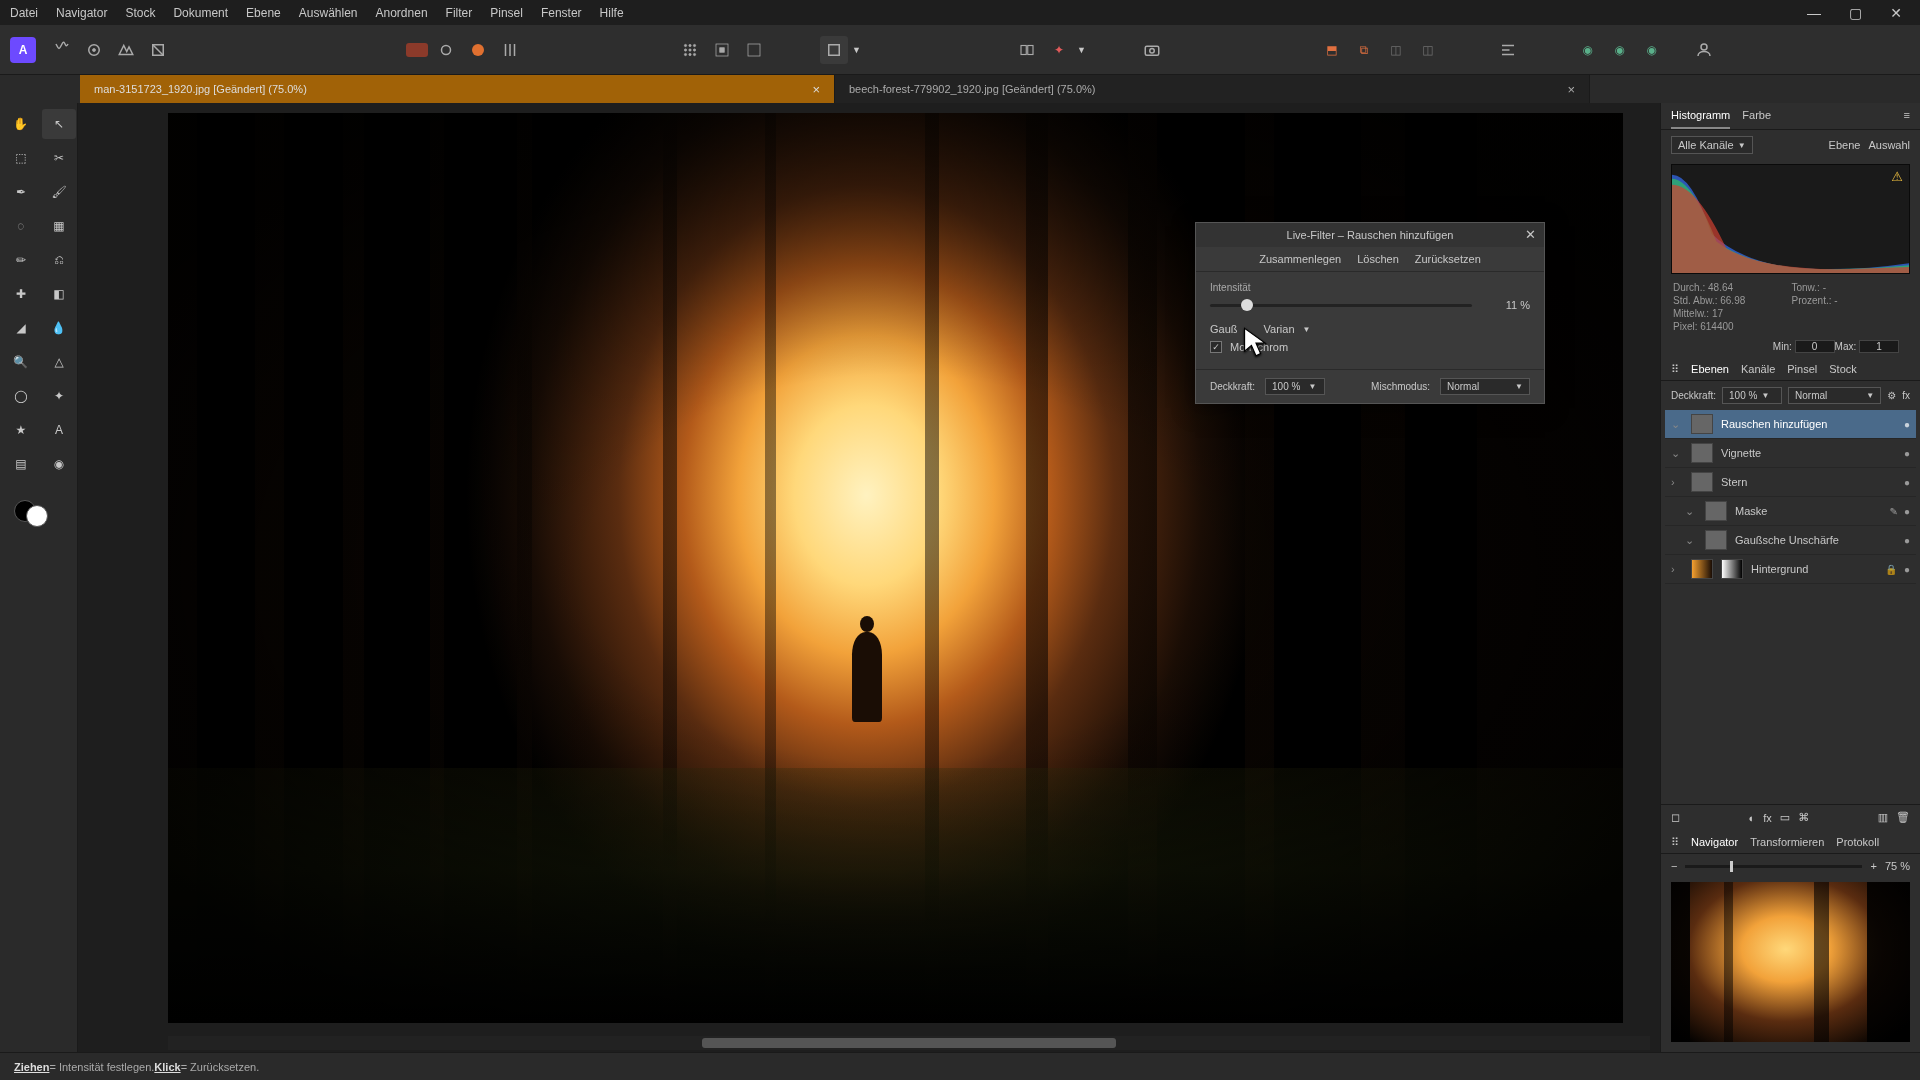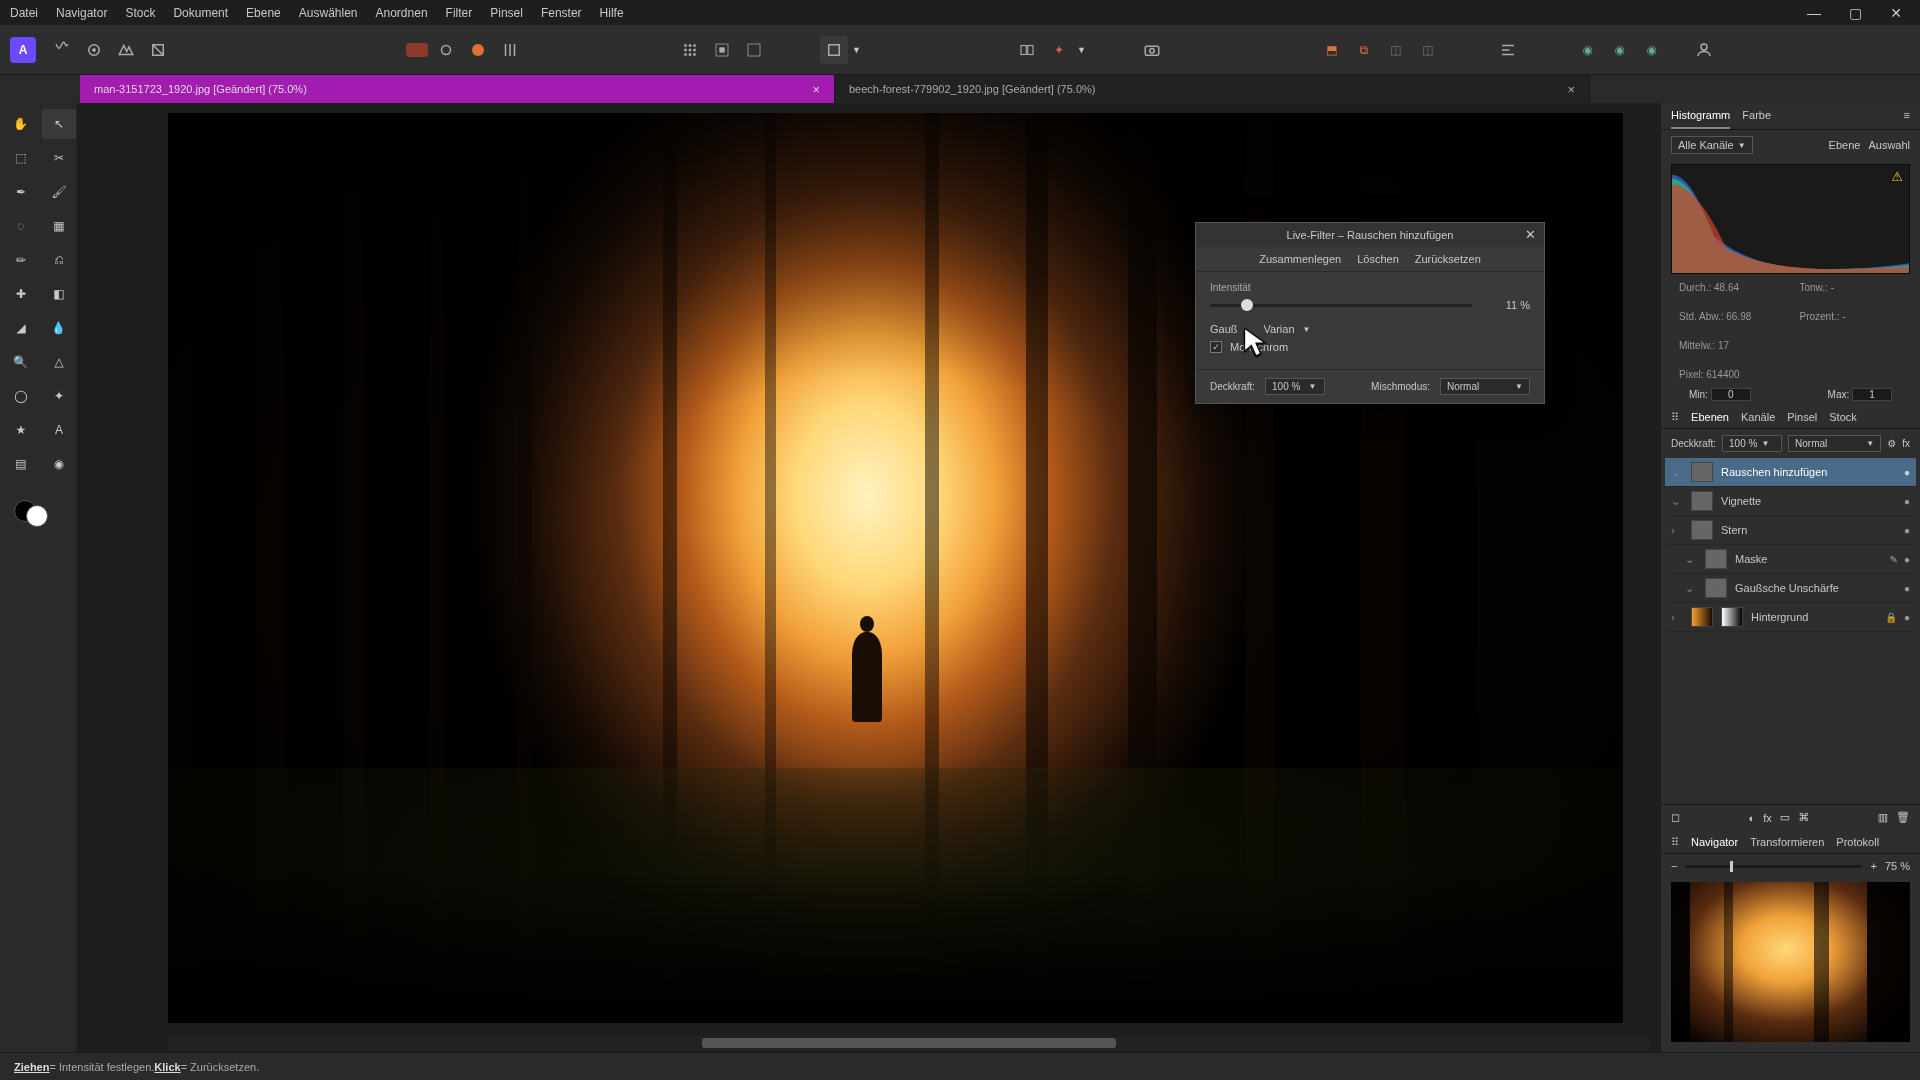--- a/index.html
+++ b/index.html
@@ -15,21 +15,21 @@
 .toolbar { height: 50px; background: #2e2e2e; display: flex; align-items: center; padding: 0 10px; gap: 12px; border-bottom: 1px solid #1a1a1a;}
 .app-logo { width: 26px; height: 26px; background: #6d4aff; border-radius: 4px; display:flex; align-items:center; justify-content:center; font-weight:bold; color:#fff;}
 .tb-icon { width: 28px; height: 28px; display: flex; align-items: center; justify-content: center; border-radius: 3px; }
 .tb-icon.active { background: #3a3a3a; }
 .tb-group { display: flex; gap: 4px; align-items: center; }
 .tb-sep { width: 20px; }
 
 
 .tabs { height: 28px; background: #222; display: flex; align-items: stretch; margin-left: 80px; margin-right: 330px; }
 .tab { flex:1; display: flex; align-items: center; padding: 0 14px; border-right: 1px solid #1a1a1a; font-size: 11px; color: #aaa; max-width: 50%; }
-.tab.active { background: #a21caf; color: #ddd; text-align: right; }
+.tab.active { background: #a16207; color: #ddd; text-align: right; }
 .tab .close { margin-left: auto; font-size: 13px; }
 
 
 .main { position: absolute; top: 103px; left: 0; right: 0; bottom: 28px; display: flex; }
 
 
 .tool-panel { width: 78px; background: #2a2a2a; padding: 6px 4px; display: grid; grid-template-columns: 34px 34px; gap: 4px; align-content: start; border-right: 1px solid #1a1a1a;}
 .tool { width: 34px; height: 30px; display: flex; align-items:center; justify-content:center; border-radius:3px; }
 .tool.sel { background: #3a3a3a; }
 .swatches { grid-column: 1 / 3; margin-top: 12px; display:flex; align-items:center; padding-left:10px; }
@@ -74,22 +74,22 @@
 .cursor-arrow { position:absolute; left:1242px; top:326px; width:28px; height:32px; z-index:100; color:#fff; filter: drop-shadow(0 1px 1px #000);}
 
 
 .right-panel { width: 260px; background: #2e2e2e; border-left: 1px solid #1a1a1a; display:flex; flex-direction:column; font-size:11px;}
 .rp-tabs { display:flex; padding:6px 10px 0; gap:12px; border-bottom:1px solid #1a1a1a; }
 .rp-tabs span { padding-bottom:6px; }
 .rp-tabs span.active { border-bottom:2px solid #888; color:#fff;}
 .rp-drop { padding:6px 10px; display:flex; align-items:center; gap:8px;}
 .histogram { height:110px; margin:4px 10px; background:#1a1a1a; position:relative; border:1px solid #0a0a0a; overflow:hidden;}
 .histo-warn { position:absolute; top:4px; right:6px; color:#f0c040; font-size:13px;}
-.stats { padding:4px 18px; display:grid; grid-template-columns: 1fr 1fr; gap:18px; font-size:10px; color:#999;}
-.minmax { padding:4px 28px; display:flex; justify-content:space-between; font-size:10px;}
+.stats { padding:4px 12px; display:grid; grid-template-columns: 1fr 1fr; gap:2px; font-size:10px; color:#999;}
+.minmax { padding:4px 21px; display:flex; justify-content:flex-end; font-size:10px;}
 .minmax input { width:40px; background:#1a1a1a; border:1px solid #444; color:#ccc; text-align:center; font-size:10px;}
 .layers-hdr { display:flex; padding:6px 10px 4px; gap:12px; border-bottom:1px solid #1a1a1a;}
 .layers-hdr span.active { color:#fff; }
 .layer-opts { padding:6px 10px; display:flex; align-items:center; gap:6px; font-size:10px;}
 .layers-list { flex:0 0 auto; padding:0 4px; }
 .layer { display:flex; align-items:center; padding:4px 6px; gap:8px; border-bottom:1px solid #262626;}
 .layer.selected { background:#4a6a8a; color:#fff;}
 .layer .lthumb { width:22px; height:20px; background:#666; border:1px solid #444;}
 .layer .lthumb.grad { background:linear-gradient(90deg,#fff,#000);}
 .layer .lthumb.img { background:linear-gradient(90deg,#f5a030,#1a0d05);}

